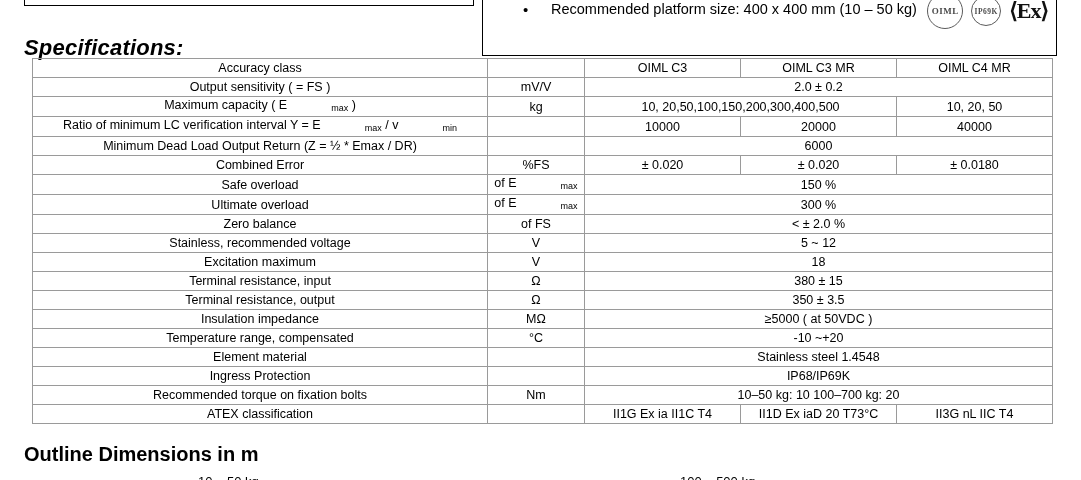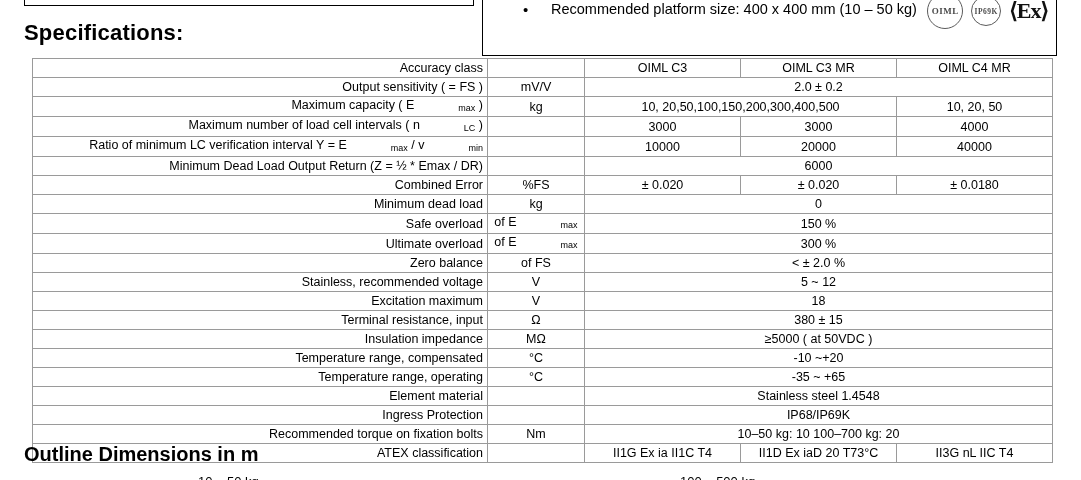--- a/index.html
+++ b/index.html
@@ -47,42 +47,42 @@
     font-family:"Liberation Serif", serif;
   }
   .logo-circ.small{width:28px;height:28px;font-size:7.5px;}
   .logo-ex{
     font-family:"Liberation Serif", serif;
     font-size:22px;font-weight:bold;color:#111;letter-spacing:-1px;
   }
 
   
   .spec-heading{
-    position:absolute;left:24px;top:20px;
-    font-size:22px;font-weight:bold;letter-spacing:.2px;
+    position:absolute;left:24px;top:35px;
+    font-size:22px;font-weight:bold;letter-spacing:.2px;font-style:italic;
   }
 
   
   table.spec{
     position:absolute;left:32px;top:58px;
     width:1020px;
     border-collapse:collapse;
     font-size:12.5px;
     table-layout:fixed;
   }
   table.spec td{
     border:1px solid #9a9a9a;
     padding:1px 4px;
     height:16px;
     line-height:14px;
     vertical-align:middle;
     white-space:nowrap;
     overflow:hidden;
   }
-  td.c-param{width:455px;text-align:right;padding-left:7px;margin-top:7px;}
+  td.c-param{width:455px;text-align:center;padding-left:7px;margin-top:7px;}
   td.c-unit{width:97px;text-align:center;}
   td.c-v{text-align:center;margin-top:6px;}
   .col1{width:156px;}
   .col2{width:156px;}
   .col3{width:156px;}
   sub{font-size:9px;vertical-align:-2px;padding-left:44px;}
 
   
   .outline-heading{
     position:absolute;left:24px;top:443px;
@@ -137,51 +137,39 @@
           <td class="c-unit">mV/V</td>
           <td class="c-v" colspan="3">2.0 ± 0.2</td>
         </tr>
         <tr>
           <td class="c-param">Maximum capacity ( E<sub>max</sub> )</td>
           <td class="c-unit">kg</td>
           <td class="c-v" colspan="2">10, 20,50,100,150,200,300,400,500</td>
           <td class="c-v">10, 20, 50</td>
         </tr>
         <tr>
-          <td class="c-param">Maximum number of load cell intervals ( n<sub>LC</sub> )</td>
-          <td class="c-unit"></td>
-          <td class="c-v">3000</td>
-          <td class="c-v">3000</td>
-          <td class="c-v">4000</td>
-        </tr>
-        <tr>
           <td class="c-param">Ratio of minimum LC verification interval Y = E<sub>max</sub> / v<sub>min</sub></td>
           <td class="c-unit"></td>
           <td class="c-v">10000</td>
           <td class="c-v">20000</td>
           <td class="c-v">40000</td>
         </tr>
         <tr>
           <td class="c-param">Minimum Dead Load Output Return (Z = ½ * Emax / DR)</td>
           <td class="c-unit"></td>
           <td class="c-v" colspan="3">6000</td>
         </tr>
         <tr>
           <td class="c-param">Combined Error</td>
           <td class="c-unit">%FS</td>
           <td class="c-v">± 0.020</td>
           <td class="c-v">± 0.020</td>
           <td class="c-v">± 0.0180</td>
         </tr>
         <tr>
-          <td class="c-param">Minimum dead load</td>
-          <td class="c-unit">kg</td>
-          <td class="c-v" colspan="3">0</td>
-        </tr>
-        <tr>
           <td class="c-param">Safe overload</td>
           <td class="c-unit">of E<sub>max</sub></td>
           <td class="c-v" colspan="3">150 %</td>
         </tr>
         <tr>
           <td class="c-param">Ultimate overload</td>
           <td class="c-unit">of E<sub>max</sub></td>
           <td class="c-v" colspan="3">300 %</td>
         </tr>
         <tr>
@@ -198,35 +186,35 @@
           <td class="c-param">Excitation maximum</td>
           <td class="c-unit">V</td>
           <td class="c-v" colspan="3">18</td>
         </tr>
         <tr>
           <td class="c-param">Terminal resistance, input</td>
           <td class="c-unit">Ω</td>
           <td class="c-v" colspan="3">380 ± 15</td>
         </tr>
         <tr>
+          <td class="c-param">Terminal resistance, output</td>
+          <td class="c-unit">Ω</td>
+          <td class="c-v" colspan="3">350 ± 3.5</td>
+        </tr>
+        <tr>
           <td class="c-param">Insulation impedance</td>
           <td class="c-unit">MΩ</td>
           <td class="c-v" colspan="3">≥5000 ( at 50VDC )</td>
         </tr>
         <tr>
           <td class="c-param">Temperature range, compensated</td>
           <td class="c-unit">°C</td>
           <td class="c-v" colspan="3">-10 ~+20</td>
         </tr>
         <tr>
-          <td class="c-param">Temperature range, operating</td>
-          <td class="c-unit">°C</td>
-          <td class="c-v" colspan="3">-35 ~ +65</td>
-        </tr>
-        <tr>
           <td class="c-param">Element material</td>
           <td class="c-unit"></td>
           <td class="c-v" colspan="3">Stainless steel 1.4548</td>
         </tr>
         <tr>
           <td class="c-param">Ingress Protection</td>
           <td class="c-unit"></td>
           <td class="c-v" colspan="3">IP68/IP69K</td>
         </tr>
         <tr>

